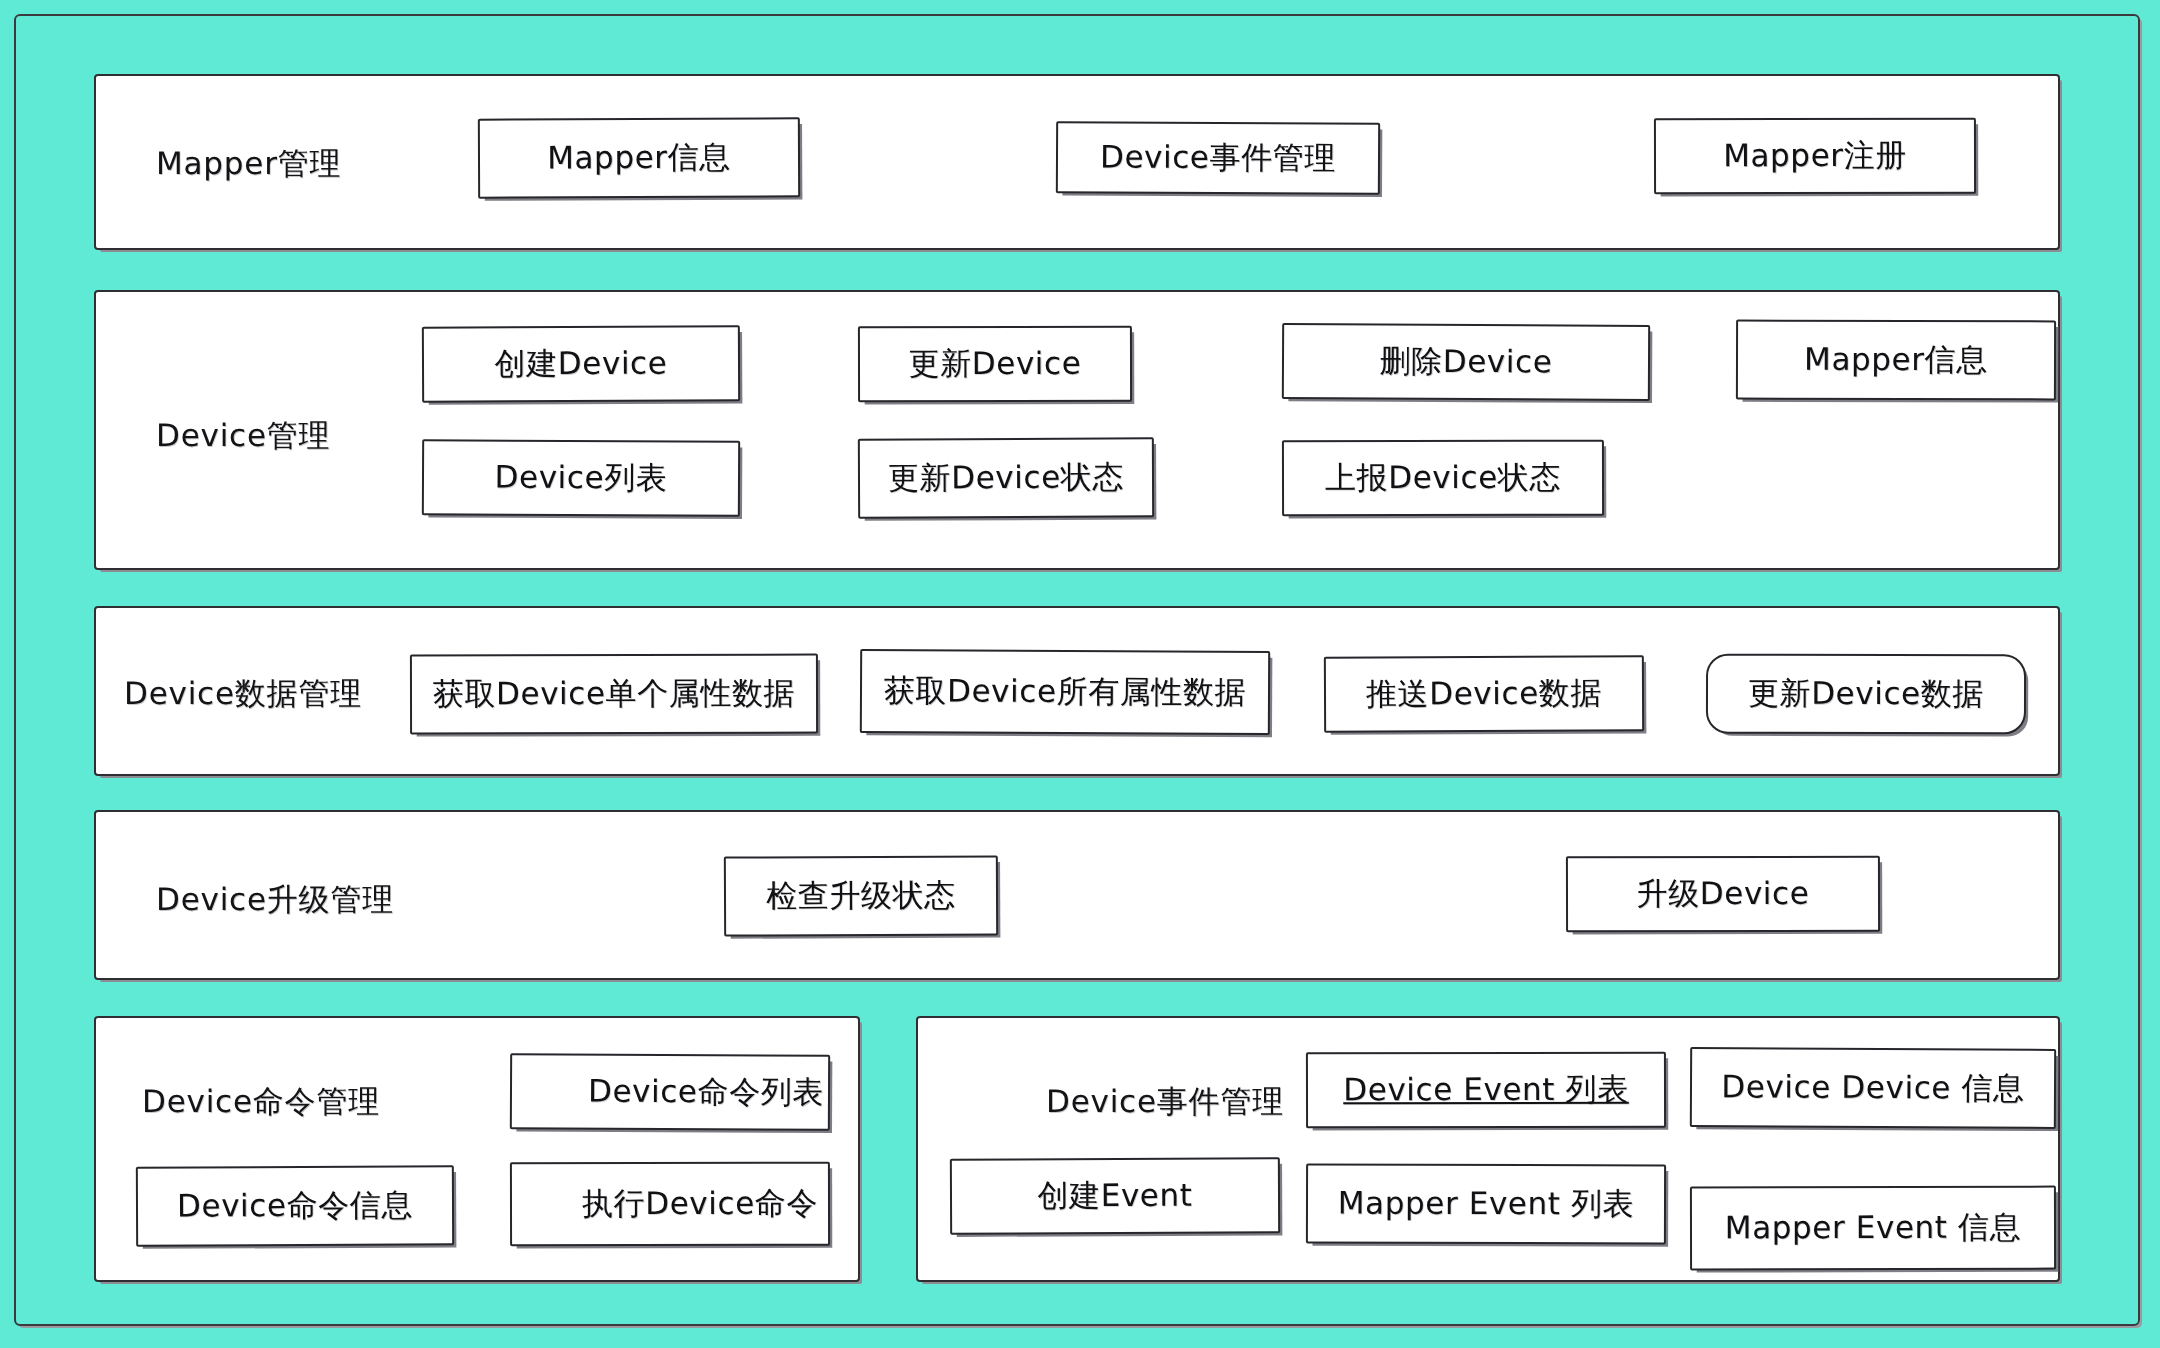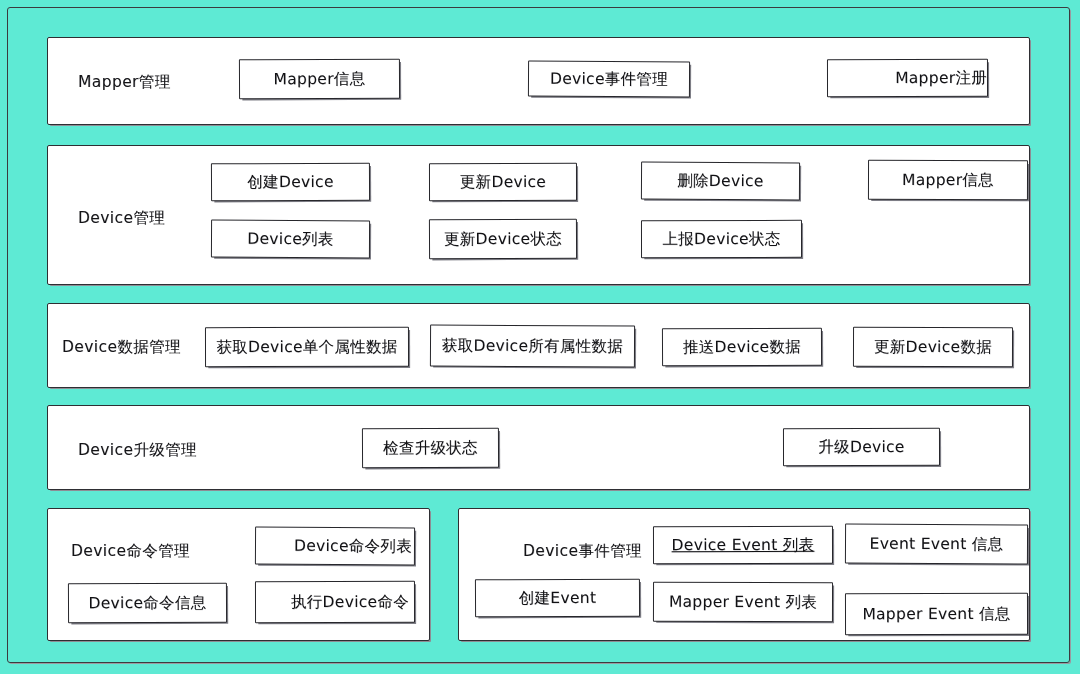--- a/index.html
+++ b/index.html
@@ -89,35 +89,35 @@
   <div class="group" style="left:47px; top:37px; width:983px; height:88px;">
   </div>
   <div class="group-label" style="left:78px; top:72px;">Mapper管理</div>
 
   <div class="btn sk1" style="left:239px; top:59px; width:161px; height:40px;">
     <span class="lbl">Mapper信息</span>
   </div>
   <div class="btn sk2" style="left:528px; top:61px; width:162px; height:36px;">
     <span class="lbl">Device事件管理</span>
   </div>
-  <div class="btn sk3" style="left:827px; top:59px; width:161px; height:38px;justify-content:flex-end;">
+  <div class="btn sk3" style="left:827px; top:59px; width:161px; height:38px;">
     <span class="lbl">Mapper注册</span>
   </div>
 
   <div class="group" style="left:47px; top:145px; width:983px; height:140px;">
   </div>
   <div class="group-label" style="left:78px; top:208px;">Device管理</div>
 
   <div class="btn sk1" style="left:211px; top:163px; width:159px; height:38px;">
     <span class="lbl">创建Device</span>
   </div>
-  <div class="btn sk3" style="left:429px; top:163px; width:148px; height:38px;">
+  <div class="btn sk3" style="left:429px; top:163px; width:137px; height:38px;">
     <span class="lbl">更新Device</span>
   </div>
-  <div class="btn sk2" style="left:641px; top:162px; width:159px; height:38px;">
+  <div class="btn sk2" style="left:641px; top:162px; width:184px; height:38px;">
     <span class="lbl">删除Device</span>
   </div>
   <div class="btn sk4" style="left:868px; top:160px; width:160px; height:40px;">
     <span class="lbl">Mapper信息</span>
   </div>
 
   <div class="btn sk2" style="left:211px; top:220px; width:159px; height:38px;">
     <span class="lbl">Device列表</span>
   </div>
   <div class="btn sk1" style="left:429px; top:219px; width:148px; height:40px;">
@@ -133,21 +133,21 @@
 
   <div class="btn sk3" style="left:205px; top:327px; width:204px; height:40px;">
     <span class="lbl">获取Device单个属性数据</span>
   </div>
   <div class="btn sk2" style="left:430px; top:325px; width:205px; height:42px;">
     <span class="lbl">获取Device所有属性数据</span>
   </div>
   <div class="btn sk1" style="left:662px; top:328px; width:160px; height:38px;">
     <span class="lbl">推送Device数据</span>
   </div>
-  <div class="btn sk4" style="left:853px; top:327px; width:160px; height:40px;">
+  <div class="btn sk4" style="left:853px; top:327px; width:160px; height:40px;border-radius:11px;">
     <span class="lbl">更新Device数据</span>
   </div>
 
   <div class="group" style="left:47px; top:405px; width:983px; height:85px;">
   </div>
   <div class="group-label" style="left:78px; top:440px;">Device升级管理</div>
 
   <div class="btn sk1" style="left:362px; top:428px; width:137px; height:40px;">
     <span class="lbl">检查升级状态</span>
   </div>
@@ -170,21 +170,21 @@
   </div>
 
   <div class="group" style="left:458px; top:508px; width:572px; height:133px;">
   </div>
   <div class="group-label" style="left:488px; top:541px;margin-left:35px;">Device事件管理</div>
 
   <div class="btn sk3" style="left:653px; top:526px; width:180px; height:38px;text-decoration:underline;">
     <span class="lbl">Device Event 列表</span>
   </div>
   <div class="btn sk2" style="left:845px; top:524px; width:183px; height:40px;">
-    <span class="lbl">Event Event 信息</span>
+    <span class="lbl">Device Device 信息</span>
   </div>
   <div class="btn sk1" style="left:475px; top:579px; width:165px; height:38px;">
     <span class="lbl">创建Event</span>
   </div>
   <div class="btn sk4" style="left:653px; top:582px; width:180px; height:40px;">
     <span class="lbl">Mapper Event 列表</span>
   </div>
   <div class="btn sk3" style="left:845px; top:581px; width:183px; height:42px;margin-top:12px;">
     <span class="lbl">Mapper Event 信息</span>
   </div>

